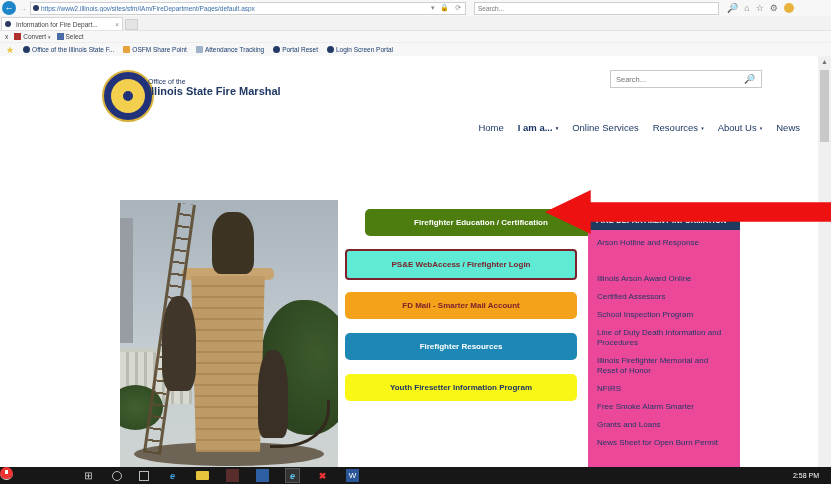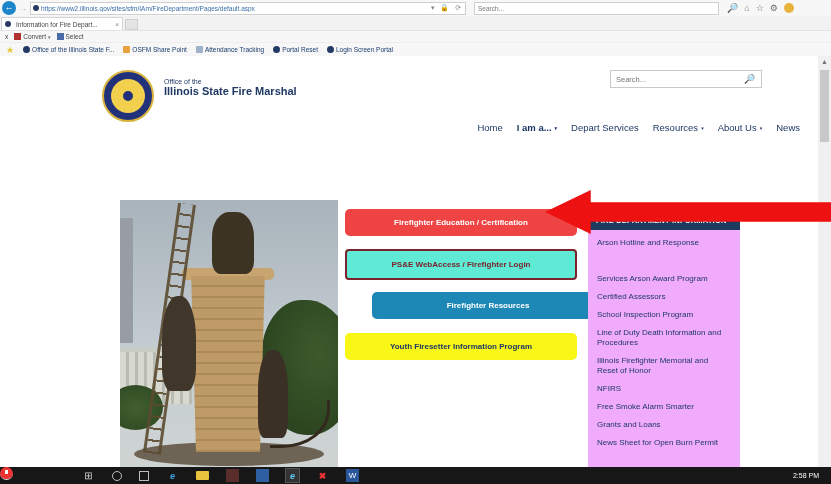--- a/index.html
+++ b/index.html
@@ -36,21 +36,21 @@
   .ico.dark { background:#243a66; } .ico.orange { background:#e8a33c; border-radius:1px; } .ico.doc { background:#9fb3c8; border-radius:1px; }
   .star { color:#e8c33c; font-size:9px; }
 
   
   .page { position:absolute; left:0; top:56px; width:818px; height:411px; background:#fff; overflow:hidden; }
 
   .siteheader { position:absolute; left:0; top:0; width:818px; height:88px; background:#fff; }
   .logo { position:absolute; left:102px; top:14px; width:52px; height:52px; border-radius:50%; background:#22327a; border:2px solid #d9b23c; }
   .logo .inner { position:absolute; left:7px; top:7px; width:34px; height:34px; border-radius:50%; background:#f3cf4e; }
   .logo .crossdot { position:absolute; left:19px; top:19px; width:10px; height:10px; border-radius:50%; background:#22327a; }
-  .logotext { position:absolute; left:164px; top:22px; color:#1f3864; }
+  .logotext { position:absolute; left:148px; top:22px; color:#1f3864; }
   .logotext .l1 { font-size:7px; }
   .logotext .l2 { font-size:11px; font-weight:bold; }
   .sitesearch { position:absolute; left:610px; top:14px; width:152px; height:18px; border:1px solid #c9c9c9; background:#fff; display:flex; align-items:center; }
   .sitesearch input { flex:1; border:none; outline:none; font-size:7.5px; color:#888; padding:0 5px; font-family:"Liberation Sans",sans-serif; }
   .sitesearch .mag { color:#777; font-size:9px; padding-right:5px; }
   .mainnav { position:absolute; right:18px; top:66px; display:flex; align-items:center; gap:14px; font-size:9.5px; color:#1f3864; }
   .mainnav .navitem { display:flex; align-items:center; gap:3px; cursor:pointer; }
   .mainnav .navitem.current { font-weight:bold; color:#16305e; }
   .mainnav .dd { font-size:5px; color:#1f3864; }
 
@@ -203,21 +203,21 @@
       </div>
       <div class="mainnav">
         <span class="navitem">
             <span>Home</span>
           </span>
         <span class="navitem current">
             <span>I am a...</span>
             <span class="dd">▾</span>
           </span>
         <span class="navitem">
-            <span>Depart Services</span>
+            <span>Online Services</span>
           </span>
         <span class="navitem">
             <span>Resources</span>
             <span class="dd">▾</span>
           </span>
         <span class="navitem">
             <span>About Us</span>
             <span class="dd">▾</span>
           </span>
         <span class="navitem">
@@ -236,31 +236,32 @@
       <div class="p-col-cap"></div>
       <div class="p-column"></div>
       <div class="p-hose"></div>
       <div class="p-fig-right"></div>
       <div class="p-fig-top"></div>
       <div class="p-ladder"></div>
       <div class="p-fig-left"></div>
     </div>
 
     <div class="btncol">
-      <button class="abtn abtn1" style="background: #ef4444; color: rgb(255, 255, 255);">Firefighter Education / Certification</button>
+      <button class="abtn abtn1" style="background: #4d7c0f; color: rgb(255, 255, 255); margin-left: 20px;">Firefighter Education / Certification</button>
       <button class="abtn abtn2" style="background: #5eead4; color: rgb(123, 34, 44);">PS&amp;E WebAccess / Firefighter Login</button>
-      <button class="abtn abtn4" style="background: rgb(29, 135, 181); color: rgb(255, 255, 255); margin-left: 27px;">Firefighter Resources</button>
+      <button class="abtn abtn3" style="background: rgb(245, 162, 27); color: rgb(123, 34, 44);">FD Mail - Smarter Mail Account</button>
+      <button class="abtn abtn4" style="background: rgb(29, 135, 181); color: rgb(255, 255, 255);">Firefighter Resources</button>
       <button class="abtn abtn5" style="background: rgb(248, 247, 22); color: rgb(31, 56, 100);">Youth Firesetter Information Program</button>
     </div>
 
     <div class="sidebar">
       <div class="sbheader" style="background: rgb(30, 58, 95);">FIRE DEPARTMENT INFORMATION</div>
-      <div class="sbbody" style="background: #f0abfc;">
+      <div class="sbbody" style="background: #ec4899;">
         <div class="sbitem">Arson Hotline and Response</div>
-        <div class="sbitem gap-top">Services Arson Award Program</div>
+        <div class="sbitem gap-top">Illinois Arson Award Online</div>
         <div class="sbitem">Certified Assessors</div>
         <div class="sbitem">School Inspection Program</div>
         <div class="sbitem">Line of Duty Death Information and Procedures</div>
         <div class="sbitem">Illinois Firefighter Memorial and Reset of Honor</div>
         <div class="sbitem">NFIRS</div>
         <div class="sbitem">Free Smoke Alarm Smarter</div>
         <div class="sbitem">Grants and Loans</div>
         <div class="sbitem">News Sheet for Open Burn Permit</div>
       </div>
     </div>

